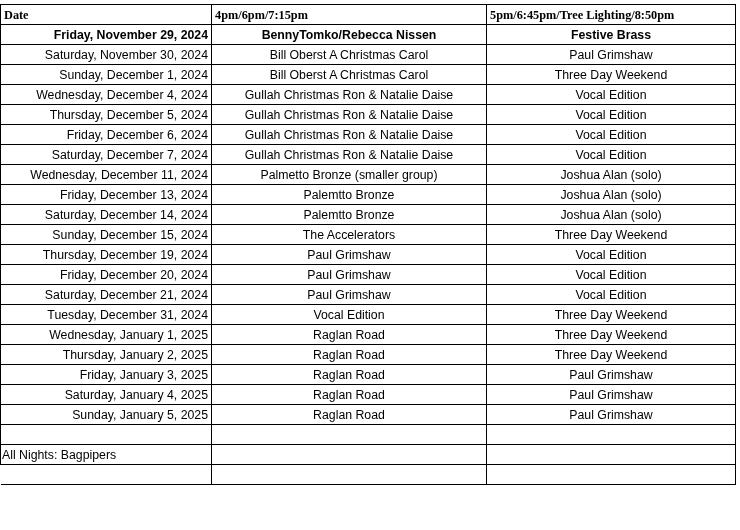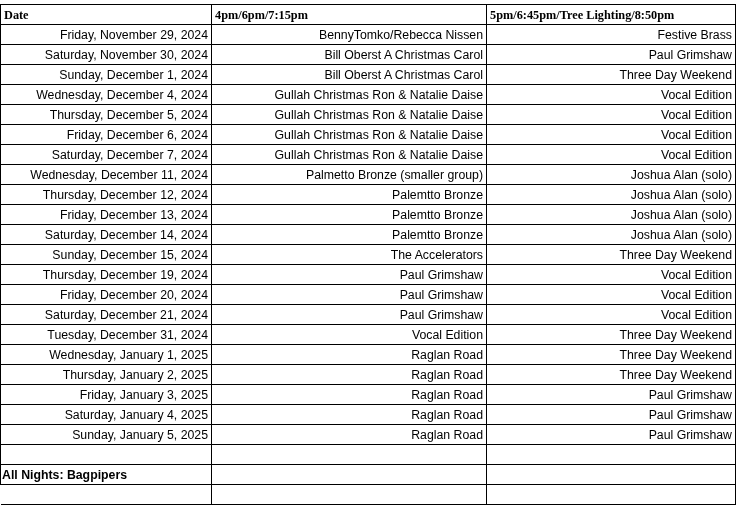--- a/index.html
+++ b/index.html
@@ -43,33 +43,32 @@
     font-size: 12.3px;
   }
   
   tr.header-row td {
     font-weight: bold;
     text-align: left;
     font-family: Liberation Serif, serif;
   }
   
   tr.opening-row td {
-    font-weight: normal;
+    font-weight: bold;
   }
   td.date-cell {
     text-align: right;
     padding-right: 4px;
   }
   td.date-cell.left {
     text-align: left;
     padding-left: 2px;
-    font-weight: bold;
   }
   td.prog-cell {
-    text-align: right;
+    text-align: center;
     padding-left: 4px;
   }
   tr.footnote-row td.date-cell { text-align: left; padding-left: 1px; }
   tr.tail-row td { height: 20px; }
   tr.tail-row td.no-left { border-left: none; }
 </style>
 </head>
 <body>
 
 <div id="sheet">
@@ -121,25 +120,20 @@
           <td class="date-cell">Saturday, December 7, 2024</td>
           <td class="prog-cell">Gullah Christmas Ron &amp; Natalie Daise</td>
           <td class="prog-cell">Vocal Edition</td>
         </tr>
         <tr>
           <td class="date-cell">Wednesday, December 11, 2024</td>
           <td class="prog-cell">Palmetto Bronze (smaller group)</td>
           <td class="prog-cell">Joshua Alan (solo)</td>
         </tr>
         <tr>
-          <td class="date-cell">Thursday, December 12, 2024</td>
-          <td class="prog-cell">Palemtto Bronze</td>
-          <td class="prog-cell">Joshua Alan (solo)</td>
-        </tr>
-        <tr>
           <td class="date-cell">Friday, December 13, 2024</td>
           <td class="prog-cell">Palemtto Bronze</td>
           <td class="prog-cell">Joshua Alan (solo)</td>
         </tr>
         <tr>
           <td class="date-cell">Saturday, December 14, 2024</td>
           <td class="prog-cell">Palemtto Bronze</td>
           <td class="prog-cell">Joshua Alan (solo)</td>
         </tr>
         <tr>

